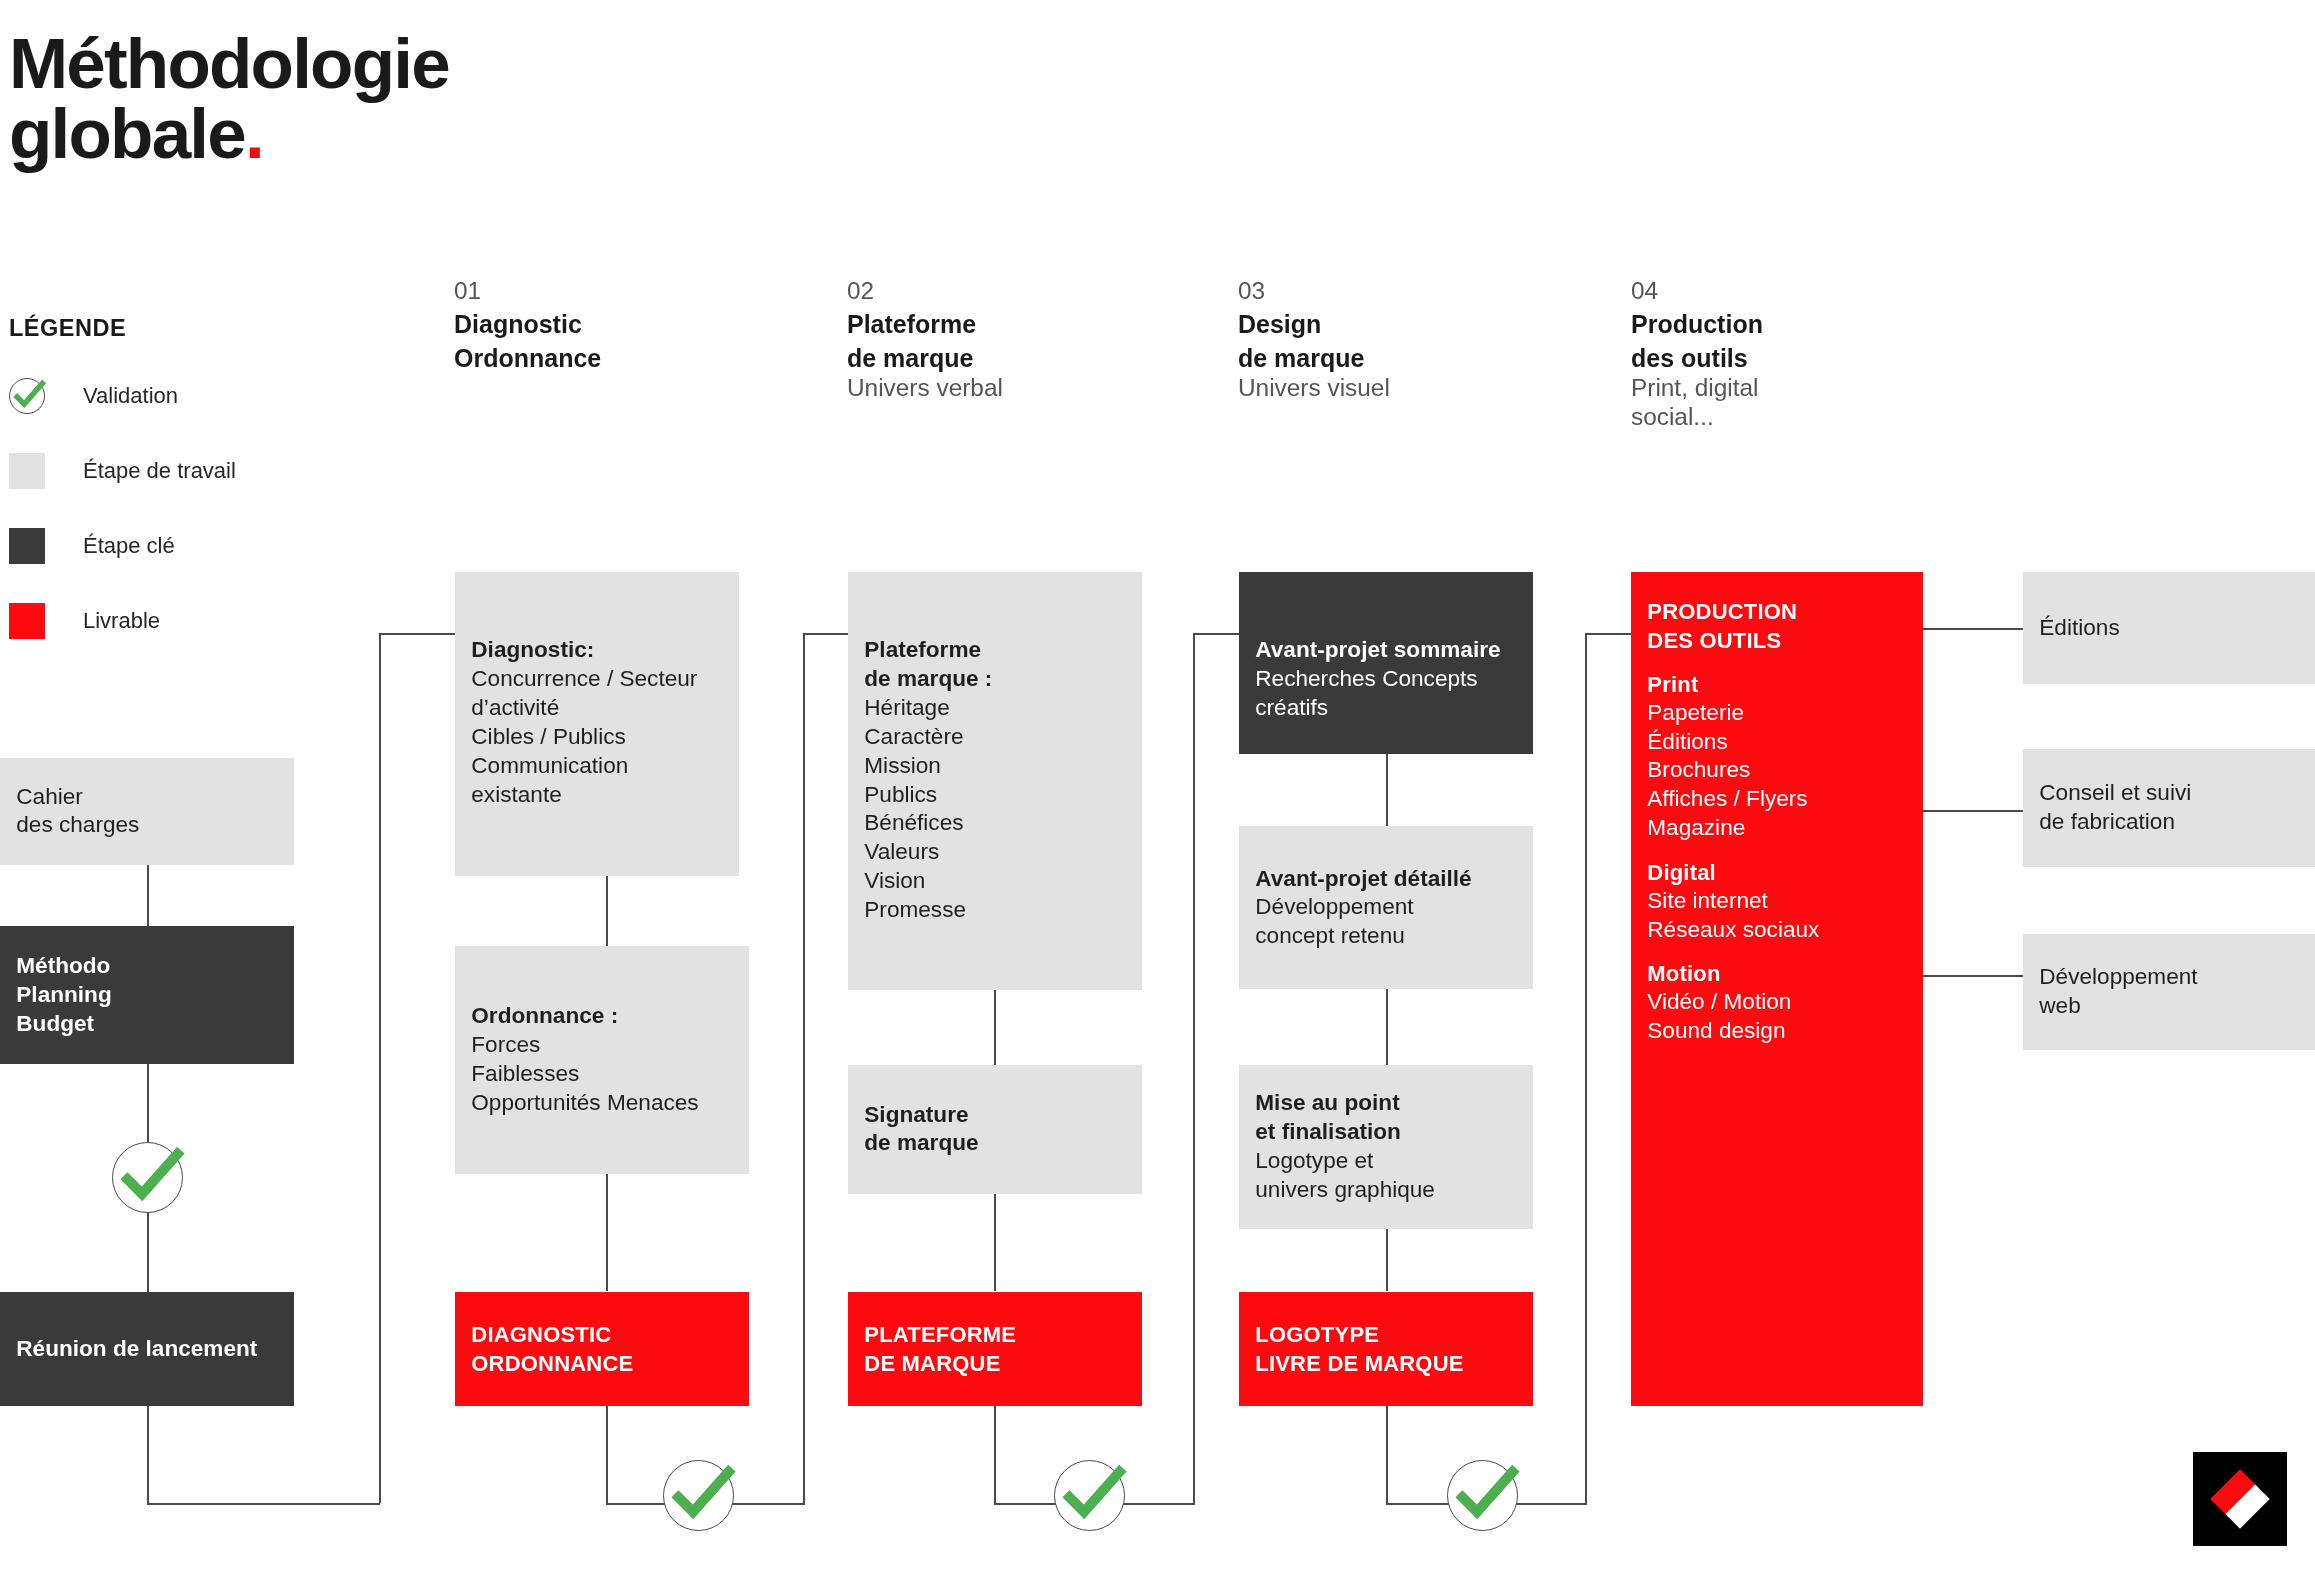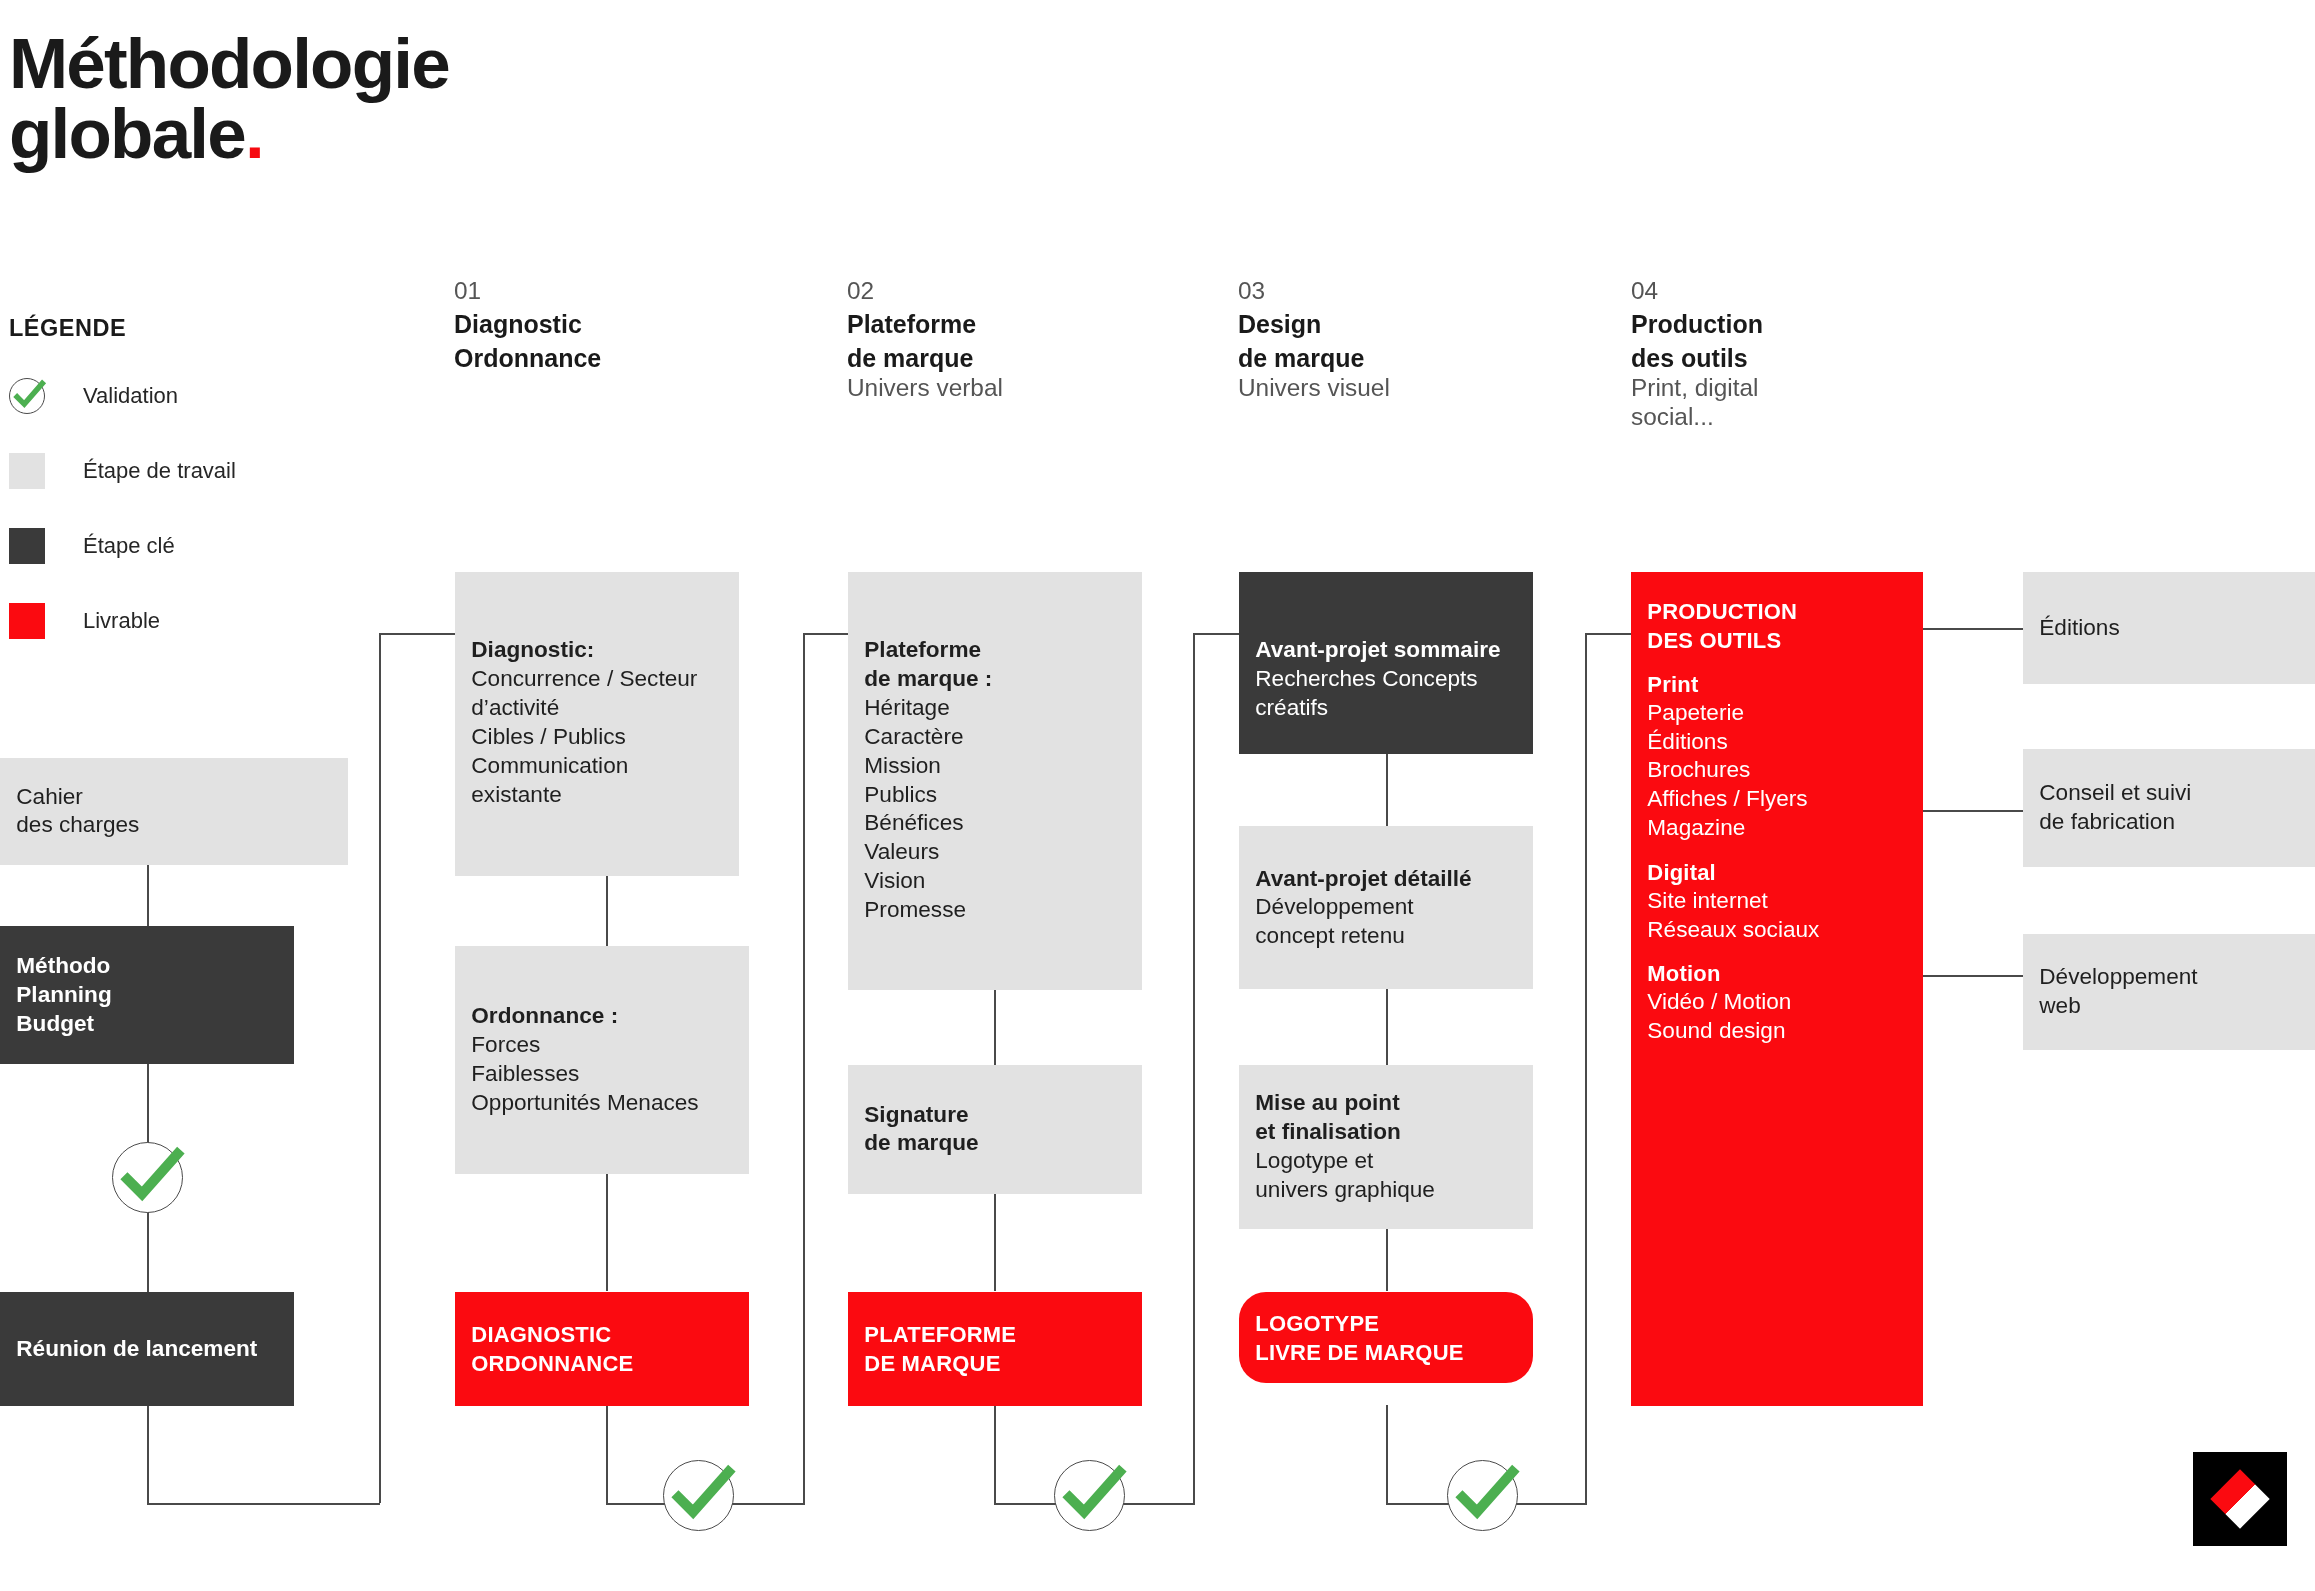--- a/index.html
+++ b/index.html
@@ -199,21 +199,21 @@
     </svg>
   </span>
 
   <span class="check-icon" style="left:1447px; top:1460px; width:71px; height:71px; position:absolute;">
     <span class="ring"></span>
     <svg width="71" height="71" viewBox="0 0 78 78">
       <path d="M17 41 L33 57 L72 13" fill="none" stroke="#4caf50" stroke-width="11" stroke-linecap="square"></path>
     </svg>
   </span>
 
-  <div class="box work" style="left:0px; top:758px; width:348px; height:107px;padding-left:24px;">
+  <div class="box work" style="left:0px; top:758px; width:294px; height:107px;padding-left:24px;">
     <div class="vcenter">
       <div class="bl">Cahier</div>
       <div class="bl">des charges</div>
     </div>
   </div>
 
   <div class="box key" style="left:0px; top:926px; width:294px; height:138px;">
     <div class="vcenter">
       <div class="bt">Méthodo</div>
       <div class="bt">Planning</div>
@@ -301,21 +301,21 @@
 
   <div class="box work" style="left:1239px; top:1065px; width:294px; height:164px;">
     <div class="vcenter">
       <div class="bt">Mise au point</div>
       <div class="bt">et finalisation</div>
       <div class="bl">Logotype et</div>
       <div class="bl">univers graphique</div>
     </div>
   </div>
 
-  <div class="box deliv" style="left:1239px; top:1292px; width:294px; height:91px;border-radius:27px;">
+  <div class="box deliv" style="left:1239px; top:1292px; width:294px; height:114px;">
     <div class="vcenter">
       <div class="bt">LOGOTYPE</div>
       <div class="bt">LIVRE DE MARQUE</div>
     </div>
   </div>
 
   <div class="box deliv" style="left:1631px; top:572px; width:292px; height:834px; padding:25px 16.3px;">
     <div class="bt">PRODUCTION</div>
     <div class="bt">DES OUTILS</div>
 

